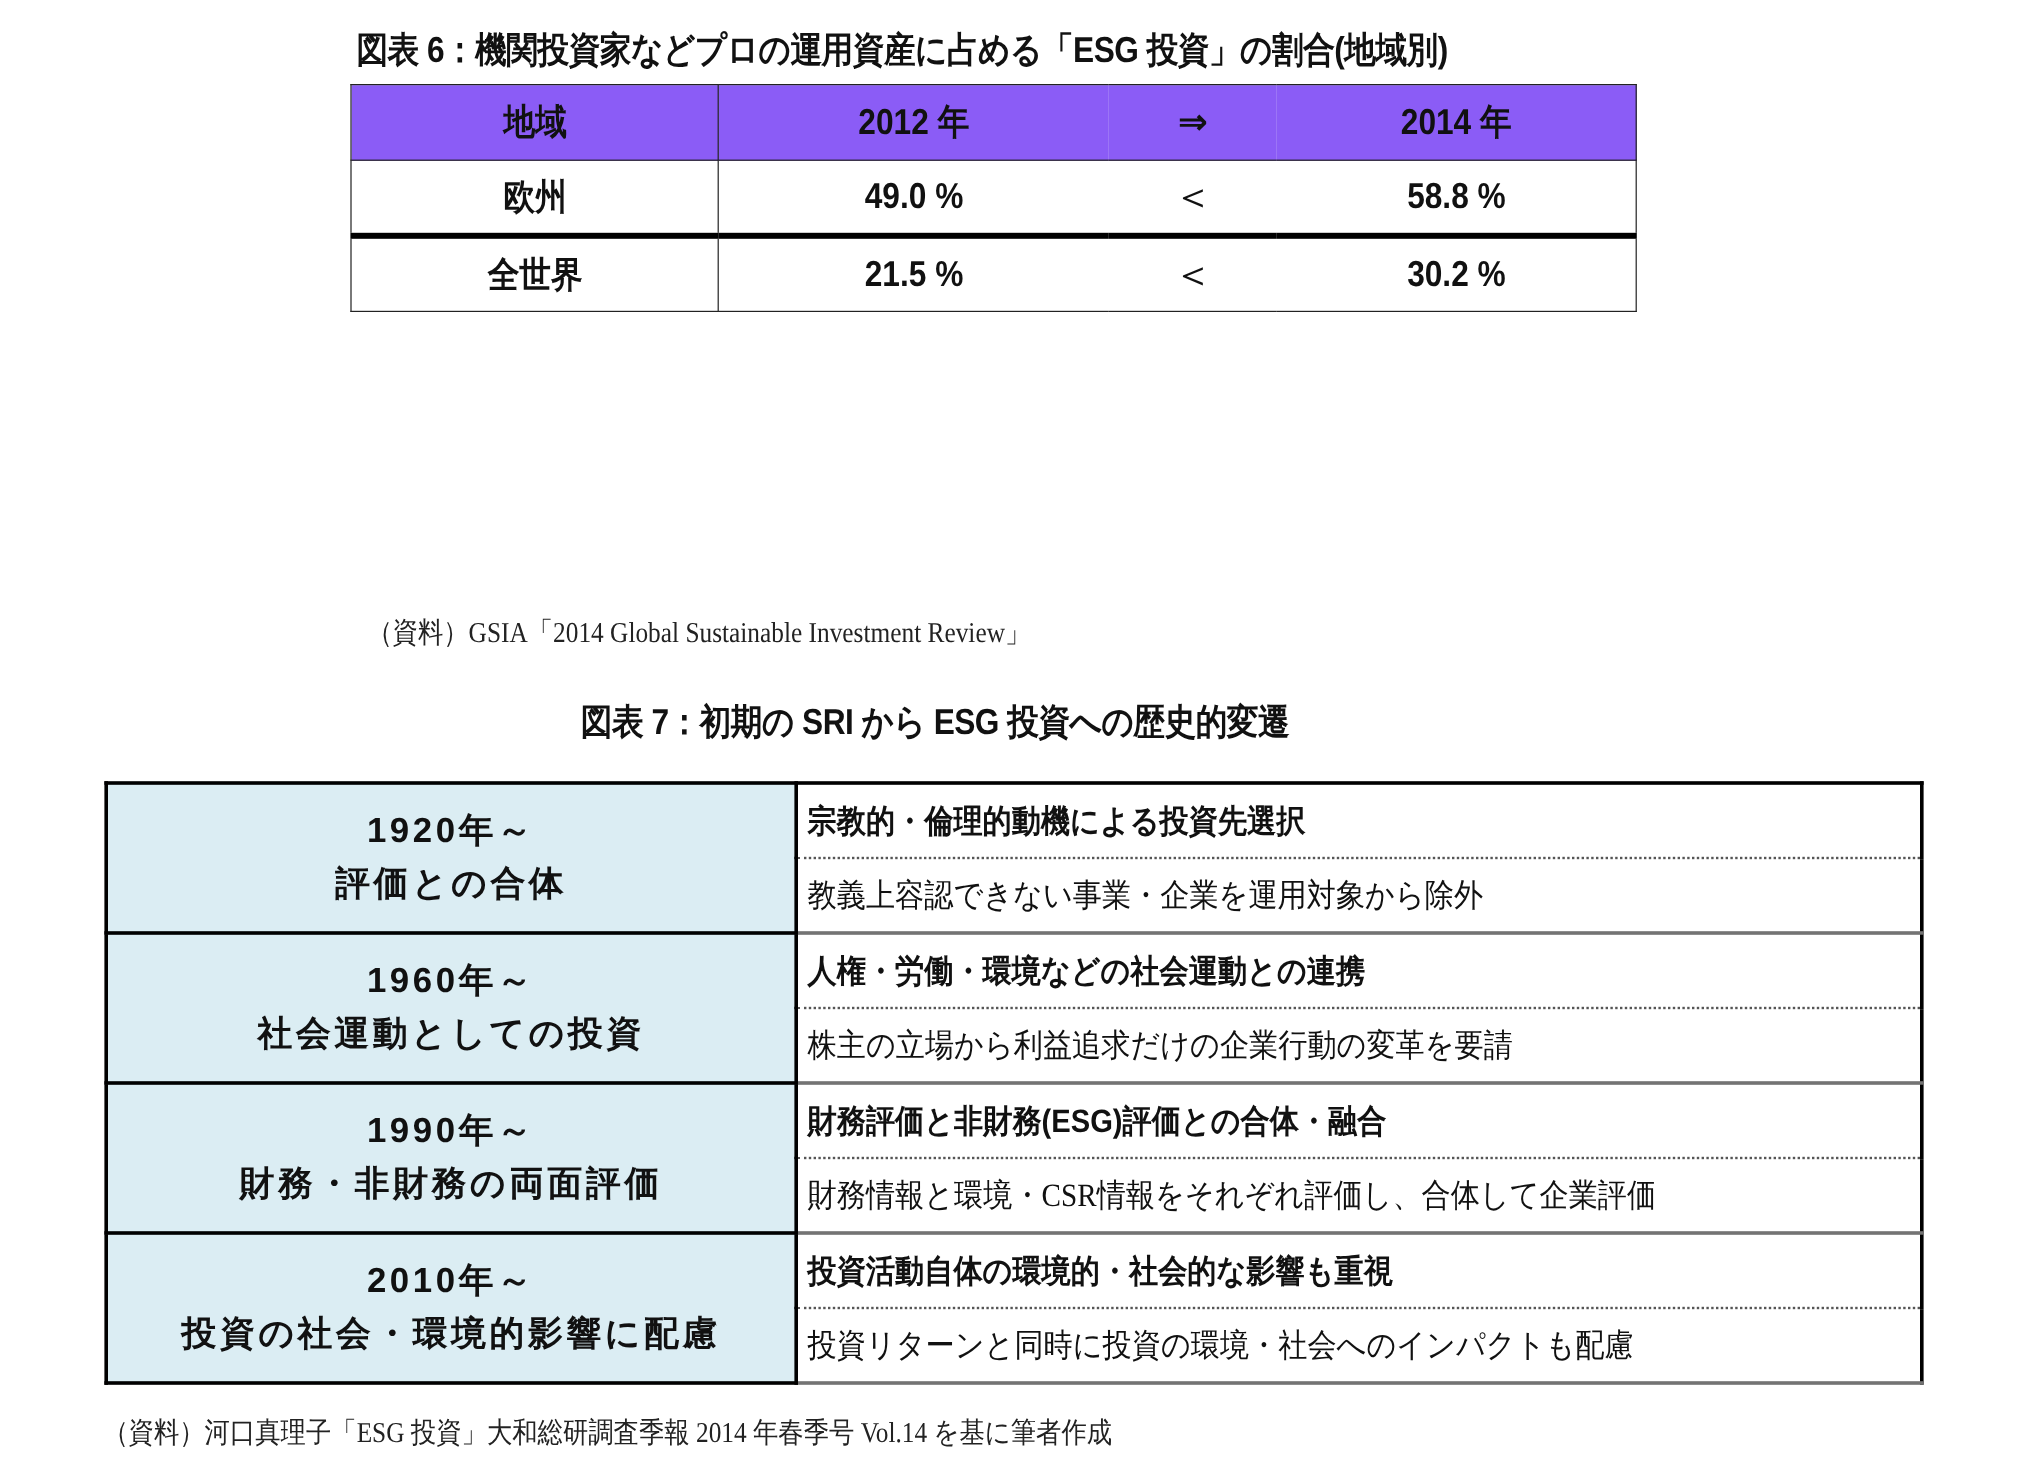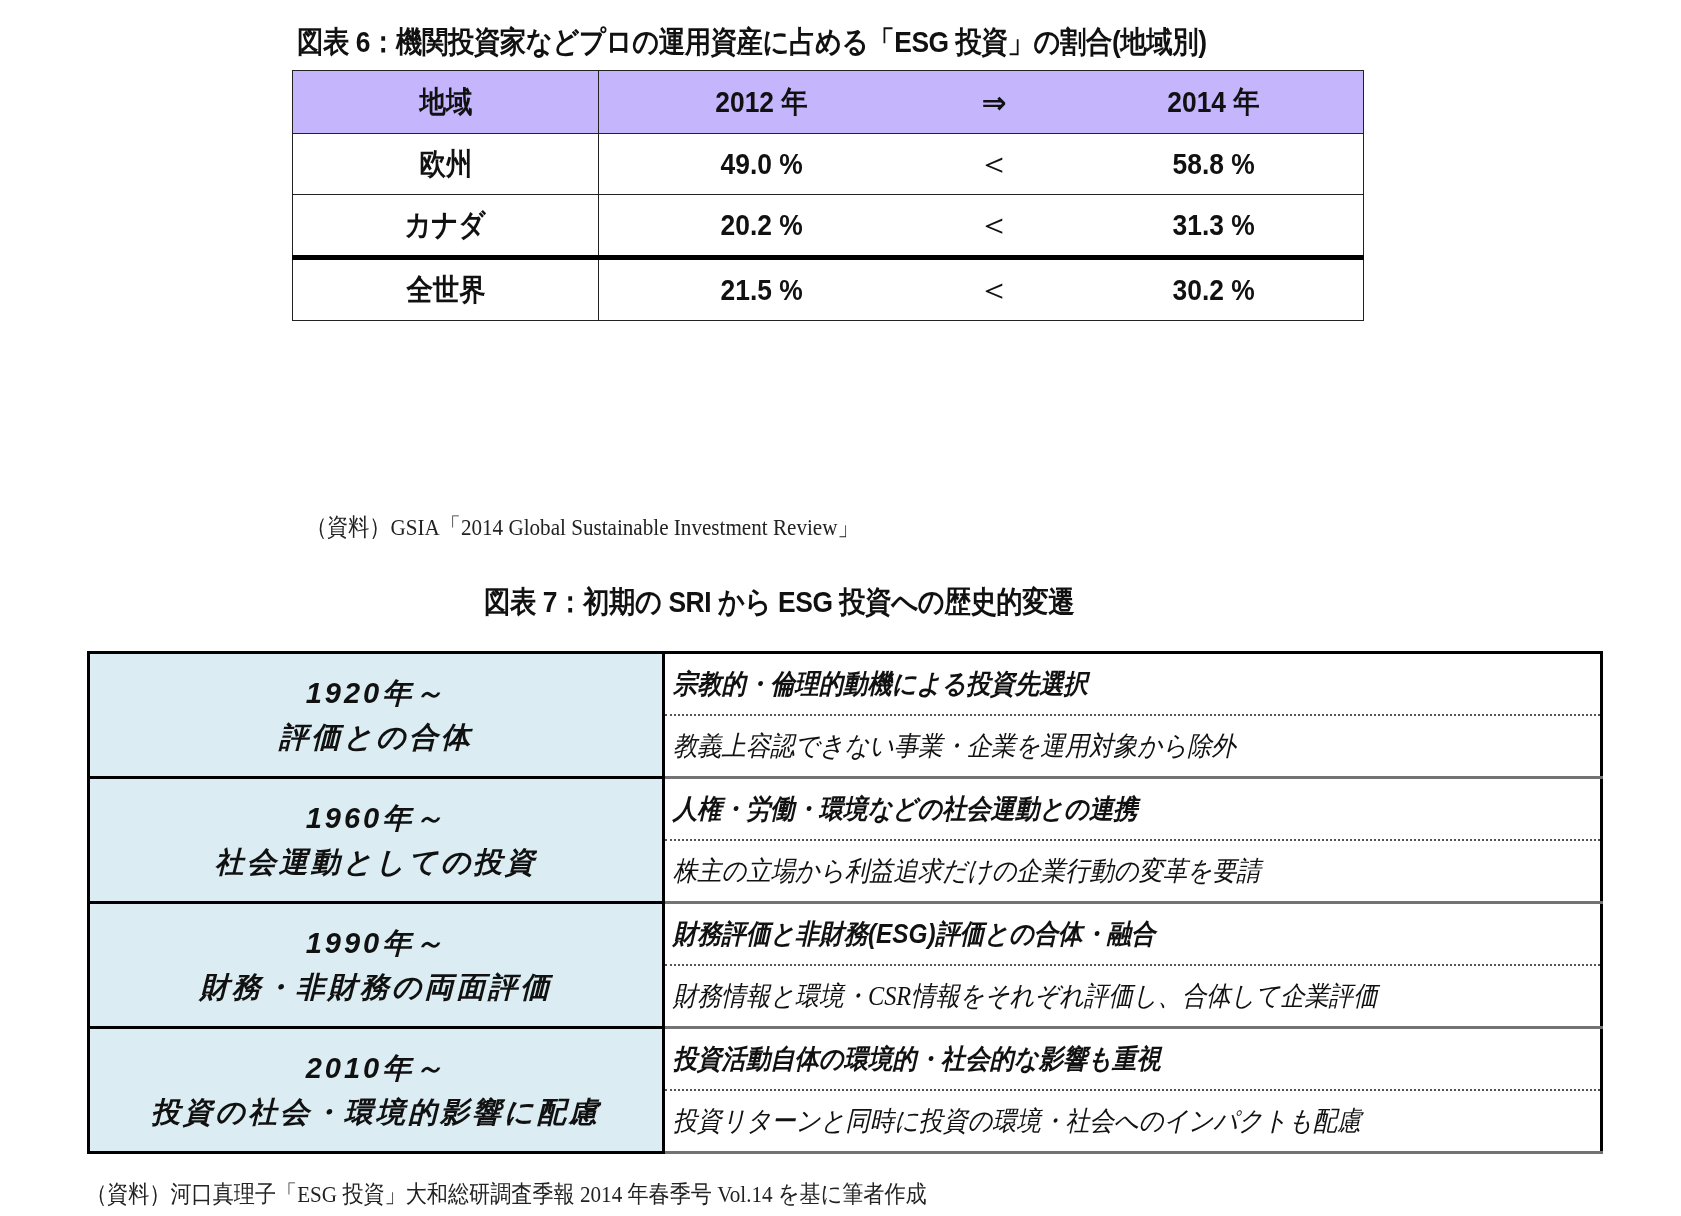--- a/index.html
+++ b/index.html
@@ -3,32 +3,32 @@
 <meta charset="utf-8">
 <style>
   html, body { margin:0; padding:0; background:#ffffff; }
   body { width:1681px; height:1216px; position:relative; overflow:hidden; color:#111; font-family:"Liberation Sans", "DejaVu Sans", sans-serif; }
   .title { position:absolute; font-weight:bold; font-size:30px; letter-spacing:-0.5px; white-space:nowrap; transform:scaleX(0.88); transform-origin:left center; }
   #t6-title { left:297px; top:22px; }
   #t7-title { left:484px; top:582px; }
   table { border-collapse:collapse; position:absolute; }
   #t6 { left:292px; top:70px; width:1072px; }
   #t6 td, #t6 th { border:1px solid #222; height:60px; text-align:center; font-size:30px; font-weight:bold; padding:0; }
-  #t6 th { background:#c4b5fd; height:62px; }
+  #t6 th { background:#8b5cf6; height:62px; }
   #t6 td.sep, #t6 th.sep { border-left:none; border-right:none; font-weight:normal; }
   #t6 td.sep { font-size:34px; }
   #t6 th.sep { font-weight:bold; }
   #t6 .c-after { border-left:none; }
   #t6 .c-before { border-right:none; }
   #t6 tr.total td { border-top:5px solid #000; height:60px; }
   #t6 .num { transform:scaleX(0.88); display:inline-block; }
   .source { position:absolute; font-family:"Liberation Serif", "DejaVu Serif", serif; font-size:24px; white-space:nowrap; transform:scaleX(0.88); transform-origin:left center; color:#222; }
   #src6 { left:306px; top:511px; }
   #src7 { left:86px; top:1178px; }
-  #t7 { left:87px; top:651px; width:1516px; border:3px solid #000;font-style:italic; }
+  #t7 { left:87px; top:651px; width:1516px; border:3px solid #000; }
   #t7 td { padding:0; }
   #t7 td.era { background:#dbedf3; border:3px solid #000; width:572px; text-align:center; font-weight:bold; font-size:29px; line-height:44px; letter-spacing:3px; }
   #t7 td.desc { border-left:3px solid #000; border-right:3px solid #000; font-size:27px; height:60px; padding-left:8px; text-align:left; }
   #t7 td.desc.top { border-top:3px solid #000; border-bottom:2px dotted #555; font-weight:bold; font-family:"Liberation Sans", sans-serif;margin-top:20px; }
   #t7 td.desc.bottom { border-bottom:3px solid #737373; font-family:"Liberation Serif", "DejaVu Serif", serif; }
   #t7 .dtxt { display:inline-block; transform:scaleX(0.9); transform-origin:left center; white-space:nowrap; }
 </style>
 </head>
 <body>
 
@@ -40,26 +40,20 @@
     <th style="width:305px"><span class="num">地域</span></th>
     <th class="c-before" style="width:325px"><span class="num">2012 年</span></th>
     <th class="sep" style="width:140px"><span>⇒</span></th>
     <th class="c-after"><span class="num">2014 年</span></th>
   </tr>
   <tr>
     <td><span class="num">欧州</span></td>
     <td class="c-before"><span class="num">49.0 %</span></td>
     <td class="sep"><span>＜</span></td>
     <td class="c-after"><span class="num">58.8 %</span></td>
-  </tr>
-  <tr>
-    <td><span class="num">カナダ</span></td>
-    <td class="c-before"><span class="num">20.2 %</span></td>
-    <td class="sep"><span>＜</span></td>
-    <td class="c-after"><span class="num">31.3 %</span></td>
   </tr>
   <tr class="total">
     <td><span class="num">全世界</span></td>
     <td class="c-before"><span class="num">21.5 %</span></td>
     <td class="sep"><span>＜</span></td>
     <td class="c-after"><span class="num">30.2 %</span></td>
   </tr>
 </tbody>
   </table>
 

